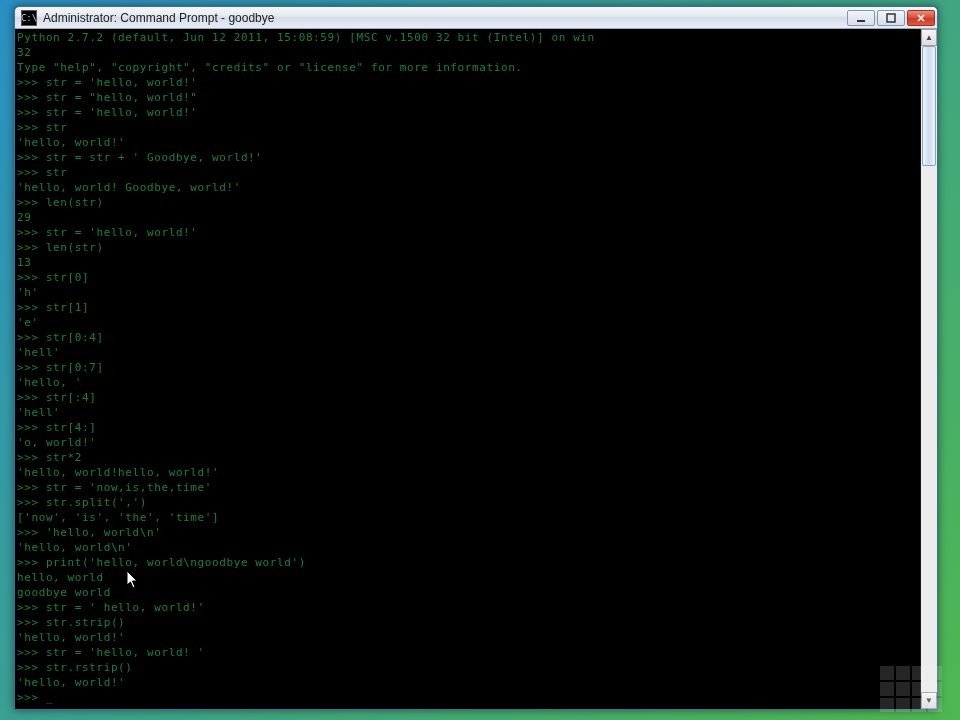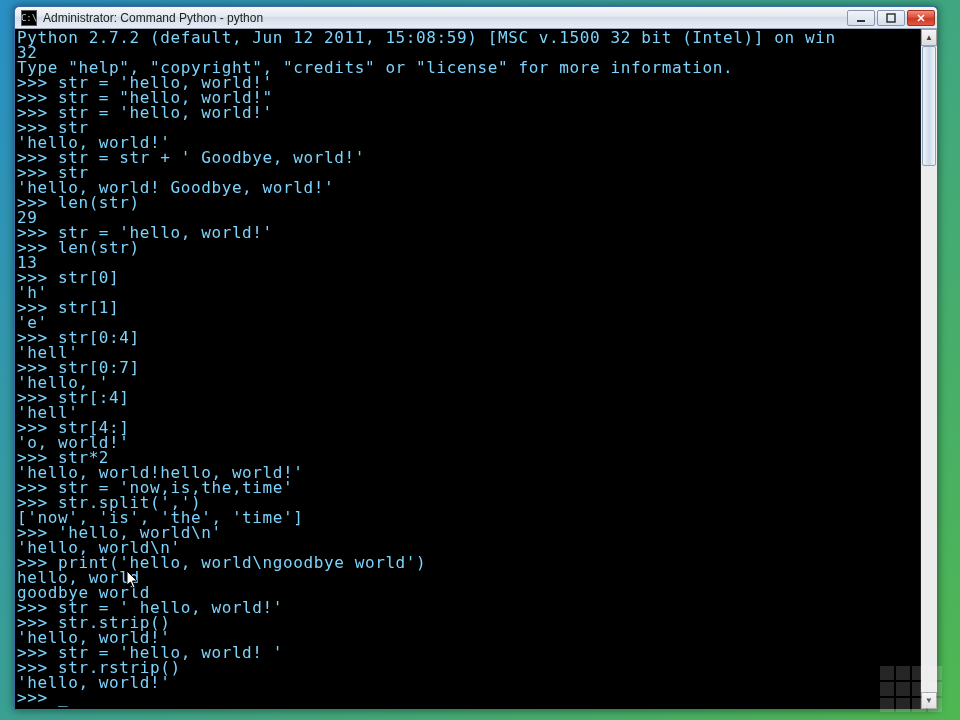--- a/index.html
+++ b/index.html
@@ -64,23 +64,23 @@
   .win-btn svg { width: 10px; height: 10px; }
   .terminal-wrap {
     flex: 1;
     display: flex;
     background: #000;
     overflow: hidden;
   }
   .terminal {
     flex: 1;
     background: #000;
-    color: #7dd3fc;
+    color: #15803d;
     font-family: "Lucida Console", "Consolas", monospace;
-    font-size: 16px;
+    font-size: 11px;
     line-height: 15px;
     letter-spacing: 0.6px;
     white-space: pre;
     padding: 1px 0 0 2px;
     overflow: hidden;
   }
   .scrollbar {
     width: 17px;
     background: #ececec;
     display: flex;
@@ -129,21 +129,21 @@
     pointer-events: none;
   }
   .mouse-cursor svg { width: 14px; height: 20px; }
 </style>
 </head>
 <body>
 
 <div class="window">
   <div class="titlebar">
     <div class="app-icon">C:\</div>
-    <div class="title">Administrator: Command Python - python</div>
+    <div class="title">Administrator: Command Prompt - goodbye</div>
     <div class="win-controls">
       <div class="win-btn">
         <svg viewBox="0 0 10 10">
             <rect x="1" y="7" width="8" height="2" fill="#333"></rect>
           </svg>
       </div>
       <div class="win-btn">
         <svg viewBox="0 0 10 10">
             <rect x="1" y="1" width="8" height="8" fill="none" stroke="#333" stroke-width="1.5"></rect>
           </svg>

